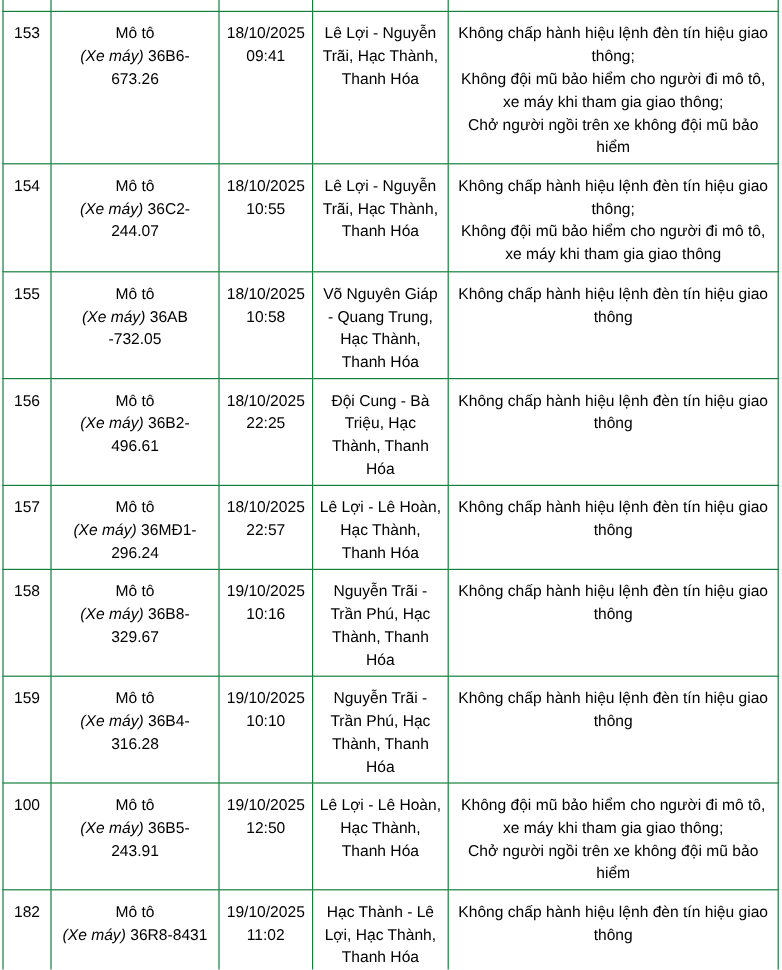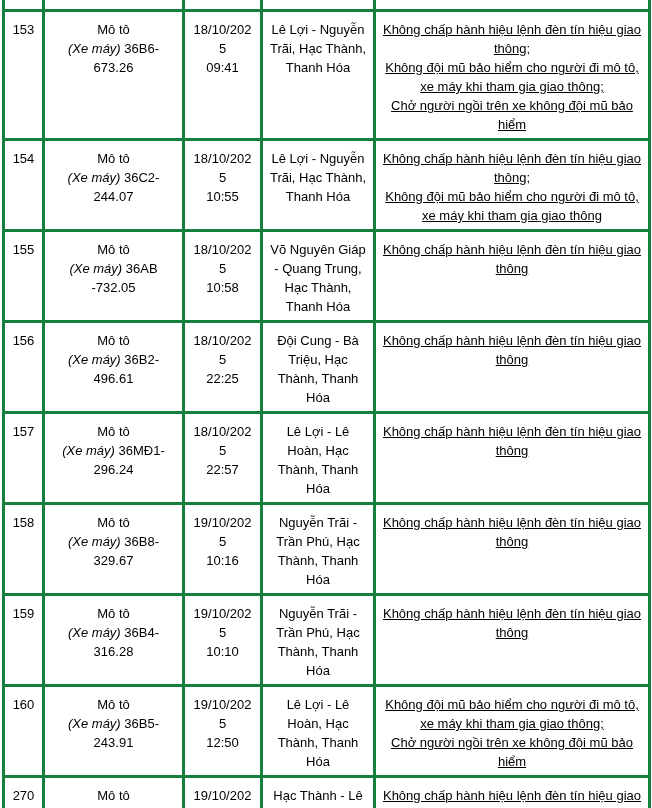--- a/index.html
+++ b/index.html
@@ -15,36 +15,36 @@
     font-size: 13px;
     color: #000000;
   }
   table.vtable {
     border-collapse: collapse;
     table-layout: fixed;
     width: 646px;
     margin-left: 2px;
   }
   table.vtable td {
-    border: 3px solid #15803d;
+    border: 1px solid #15803d;
     vertical-align: top;
     text-align: center;
     padding: 8px 5px 4px 5px;
     line-height: 19px;
     overflow: hidden;
     word-wrap: break-word;
   }
   tr.partial-top td {
     border-top: none;
     padding: 0;
     height: 9px;
   }
   .vtype { font-weight: normal; }
   .vnote { font-style: italic; }
-  .c-vio div { text-align: center; text-decoration: underline; }
+  .c-vio div { text-align: center; }
 </style>
 </head>
 <body>
 
 <div class="page">
   <table class="vtable">
     <colgroup>
       <col style="width:40px">
       <col style="width:140px">
       <col style="width:78px">
@@ -184,40 +184,40 @@
       <div class="vtime">10:10</div>
     </td>
     <td class="c-loc">Nguyễn Trãi - Trần Phú, Hạc Thành, Thanh Hóa</td>
     <td class="c-vio">
             <div>Không chấp hành hiệu lệnh đèn tín hiệu giao thông</div>
           </td>
   </tr>
 
   <tr class="vrow" style="height: 69px;">
     <td class="c-no">
-      <div class="no">160</div>
+      <div class="no">100</div>
     </td>
     <td class="c-veh">
       <div class="vtype">Mô tô</div>
       <div class="vline"><span class="vnote">(Xe máy)</span> <span class="vplate">36B5-243.91</span></div>
     </td>
     <td class="c-dt">
       <div class="vdate">19/10/2025</div>
       <div class="vtime">12:50</div>
     </td>
     <td class="c-loc">Lê Lợi - Lê Hoàn, Hạc Thành, Thanh Hóa</td>
     <td class="c-vio">
             <div>Không đội mũ bảo hiểm cho người đi mô tô, xe máy khi tham gia giao thông;</div>
             <div>Chở người ngồi trên xe không đội mũ bảo hiểm</div>
           </td>
   </tr>
 
   <tr class="vrow" style="height: 67px;">
     <td class="c-no">
-      <div class="no">270</div>
+      <div class="no">182</div>
     </td>
     <td class="c-veh">
       <div class="vtype">Mô tô</div>
       <div class="vline"><span class="vnote">(Xe máy)</span> <span class="vplate">36R8-8431</span></div>
     </td>
     <td class="c-dt">
       <div class="vdate">19/10/2025</div>
       <div class="vtime">11:02</div>
     </td>
     <td class="c-loc">Hạc Thành - Lê Lợi, Hạc Thành, Thanh Hóa</td>

